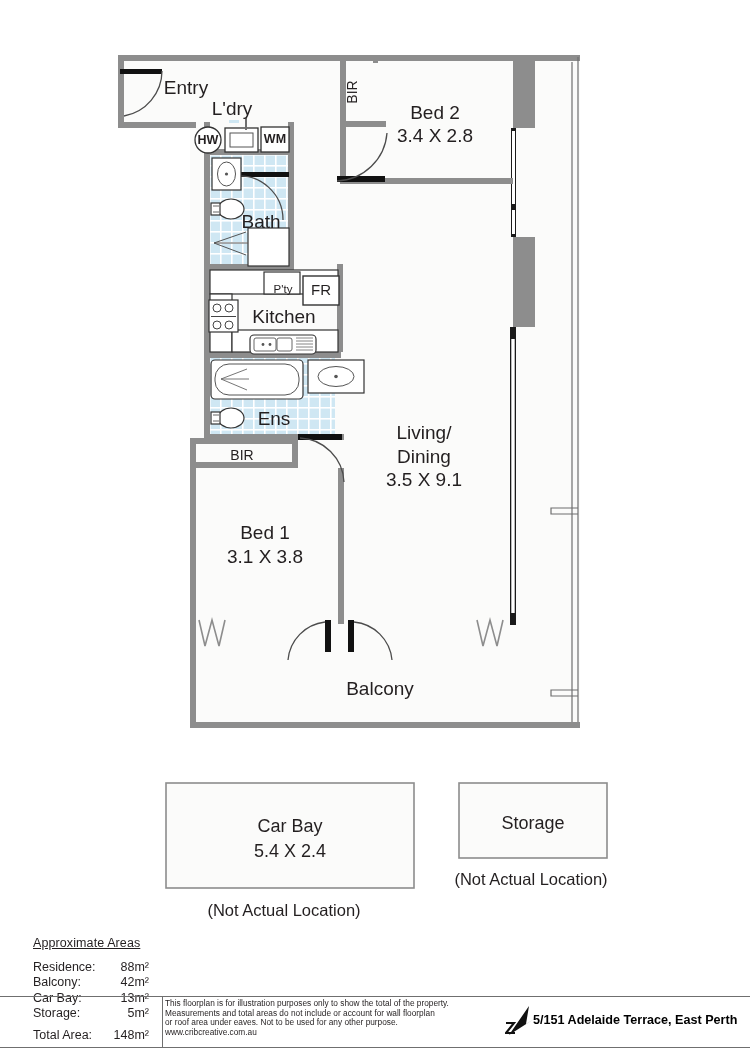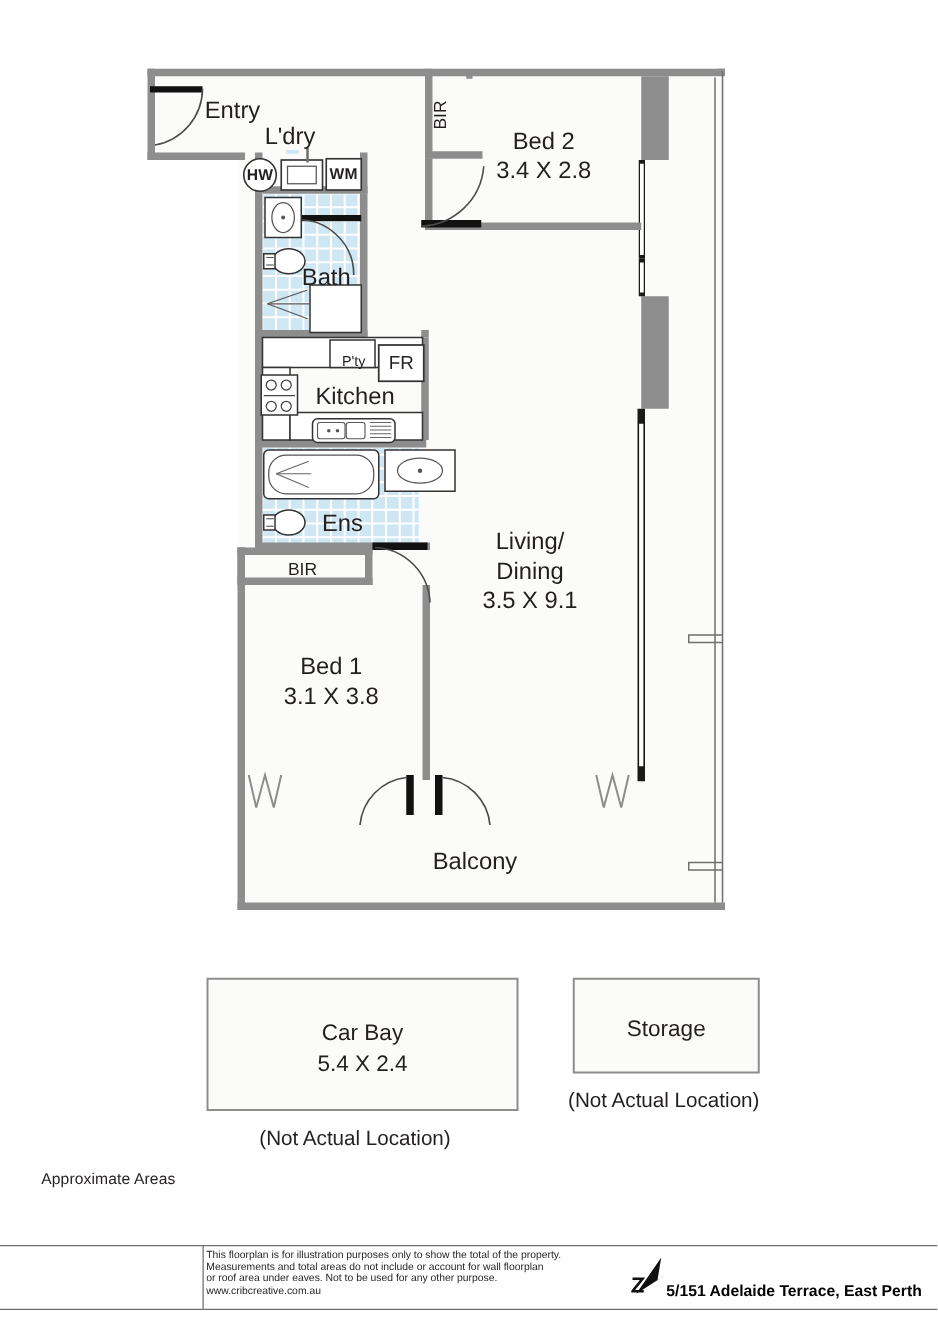--- a/index.html
+++ b/index.html
@@ -27,39 +27,39 @@
   .small-cap   { font-size: 12.5px; font-weight: 600; letter-spacing: .2px; }
   .tiny-cap    { font-size: 11.5px; }
   .bir-lbl     { font-size: 14px; }
   .fr-lbl      { font-size: 15px; }
   .notloc      { font-size: 16.5px; }
   .boxlabel    { font-size: 18px; }
 
   
   .areas-title {
     position: absolute; left: 33px; top: 936px;
-    font-size: 12.5px; color: #231f20; letter-spacing: .1px;
+    font-size: 12.5px; color: #231f20; letter-spacing: .1px; text-decoration: underline;
   }
   .areas-table {
     position: absolute; left: 33px; top: 960px;
     font-size: 12.5px; color: #231f20;
     border-collapse: collapse;
   }
   .areas-table td { padding: 0 0 1px 0; line-height: 14.3px; white-space: nowrap; }
   .areas-table td.val { text-align: right; padding-left: 18px; }
   .areas-table tr.total td { padding-top: 7px; }
 
   .disclaimer {
     position: absolute; left: 165px; top: 999px;
     font-size: 8.3px; line-height: 9.6px; color: #231f20;
     width: 320px;
   }
   .addr {
     position: absolute; left: 533px; top: 1013px;
-    font-size: 12.6px; font-weight: bold; color: #000; white-space: nowrap; margin-top: 13px;
+    font-size: 12.6px; font-weight: bold; color: #000; white-space: nowrap;
   }
   .hline {
     position: absolute; background: #6f6f6f; height: 1px;
   }
   .hl1 { left: 0px;   top: 996px;  width: 750px; }
   .hl2 { left: 0px;   top: 1047px; width: 750px; }
   .vl1 { position:absolute; left: 162px; top: 996px; width: 1px; height: 51px; background:#6f6f6f; }
 </style>
 </head>
 <body>
@@ -301,20 +301,44 @@
       <text class="lbl notloc" x="284" y="912">(Not Actual Location)</text>
 
       <rect x="459" y="783" width="148" height="75" fill="#fbfbfa" stroke="#8d8d8d" stroke-width="1.6"></rect>
       <text class="lbl boxlabel" x="533" y="824">Storage</text>
       <text class="lbl notloc" x="531" y="881">(Not Actual Location)</text>
     </g>
   </svg>
 
   <div class="areas-title">Approximate Areas</div>
 
+  <table class="areas-table">
+    <tbody>
+        <tr>
+      <td>Residence:</td>
+      <td class="val">88m²</td>
+    </tr>
+    <tr>
+      <td>Balcony:</td>
+      <td class="val">42m²</td>
+    </tr>
+    <tr>
+      <td>Car Bay:</td>
+      <td class="val">13m²</td>
+    </tr>
+    <tr>
+      <td>Storage:</td>
+      <td class="val">5m²</td>
+    </tr>
+    <tr class="total">
+      <td>Total Area:</td>
+      <td class="val">148m²</td>
+    </tr>
+  </tbody>
+    </table>
 
   <div class="hline hl1"></div>
   <div class="hline hl2"></div>
   <div class="vl1"></div>
 
   <div class="disclaimer">
     <div>This floorplan is for illustration purposes only to show the total of the property.</div>
     <div>Measurements and total areas do not include or account for wall floorplan</div>
     <div>or roof area under eaves. Not to be used for any other purpose.</div>
     <div>www.cribcreative.com.au</div>

